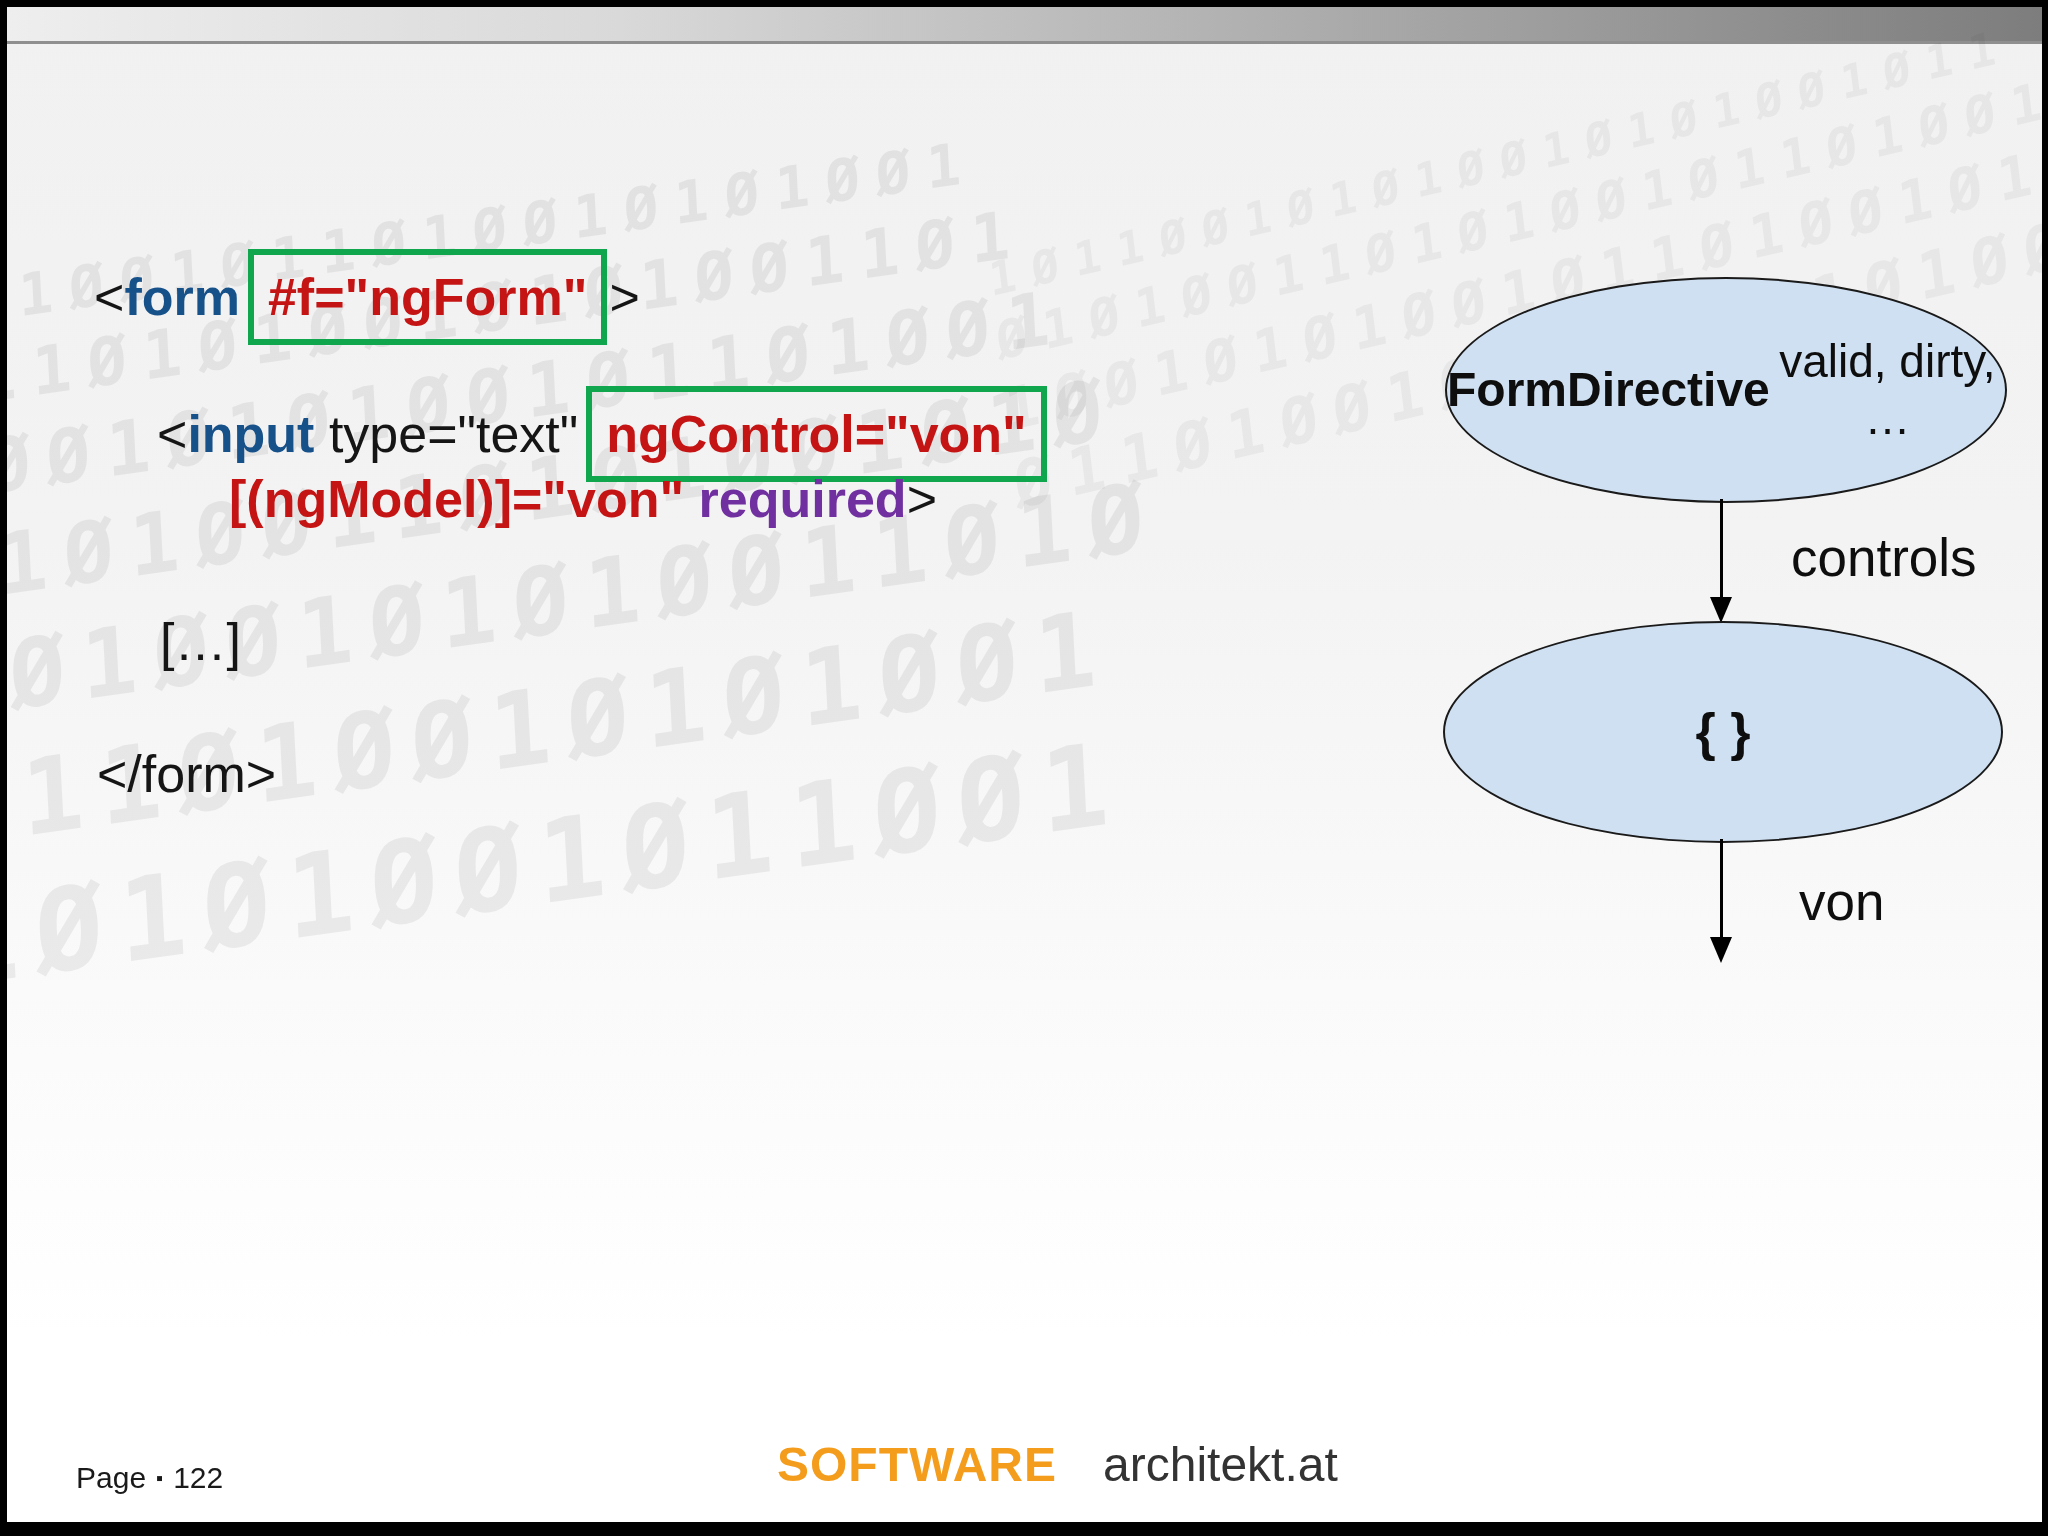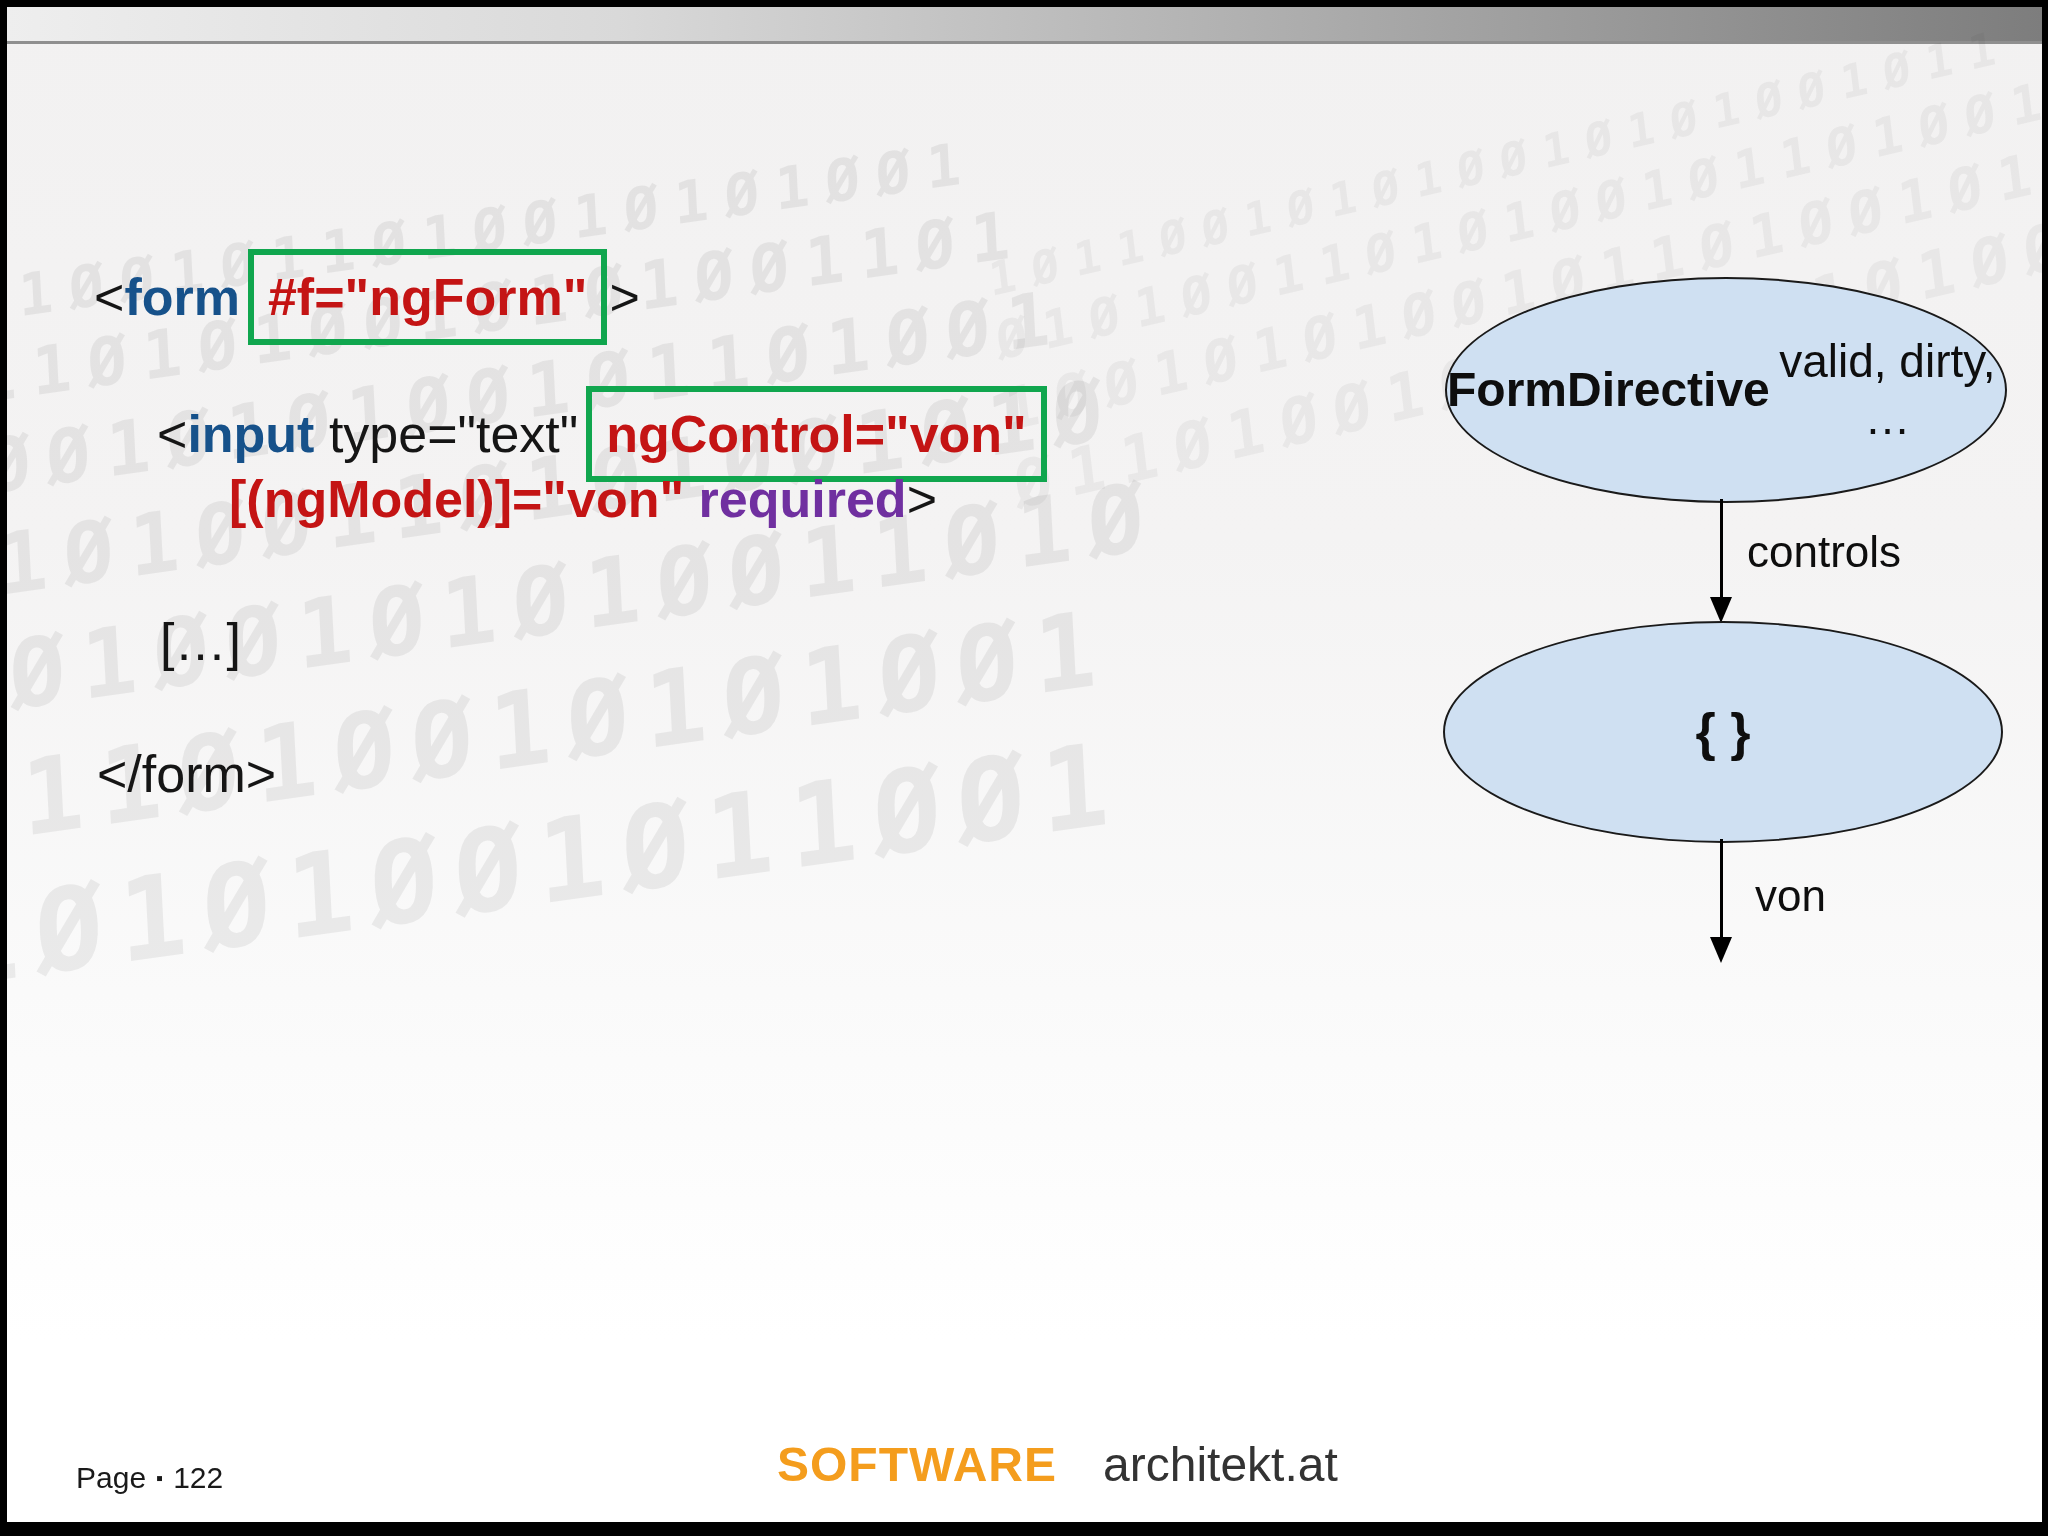--- a/index.html
+++ b/index.html
@@ -35,21 +35,21 @@
   
   .node{position:absolute;background:#cfe0f2;border:2px solid #1a1a1a;border-radius:50%;
         display:flex;flex-direction:row;align-items:center;justify-content:center;
         color:#0e0e0e;text-align:center;}
   .node-title{font-size:48px;font-weight:bold;line-height:1.25;}
   .node-sub{font-size:46px;line-height:1.25;}
   .brace-title{font-size:52px;font-weight:bold;}
   .arrow-line{position:absolute;width:3px;background:#000;}
   .arrow-head{position:absolute;width:0;height:0;border-left:11px solid transparent;
               border-right:11px solid transparent;border-top:26px solid #000;}
-  .edge-label{position:absolute;font-size:44px;color:#0e0e0e;}
+  .edge-label{position:absolute;font-size:53px;color:#0e0e0e;margin-left:44px;}
   
   .page-footer{position:absolute;left:69px;top:1454px;font-size:30px;color:#1a1a1a;}
   .page-footer .sq{font-size:20px;vertical-align:3px;padding:0 10px;}
   .logo{position:absolute;left:770px;top:1430px;font-size:48px;white-space:nowrap;}
   .logo-brand{color:#f49d1d;font-weight:bold;letter-spacing:1px;}
   .logo-domain{color:#333;padding-left:6px;margin-left:40px;}
 </style>
 </head>
 <body>
 

